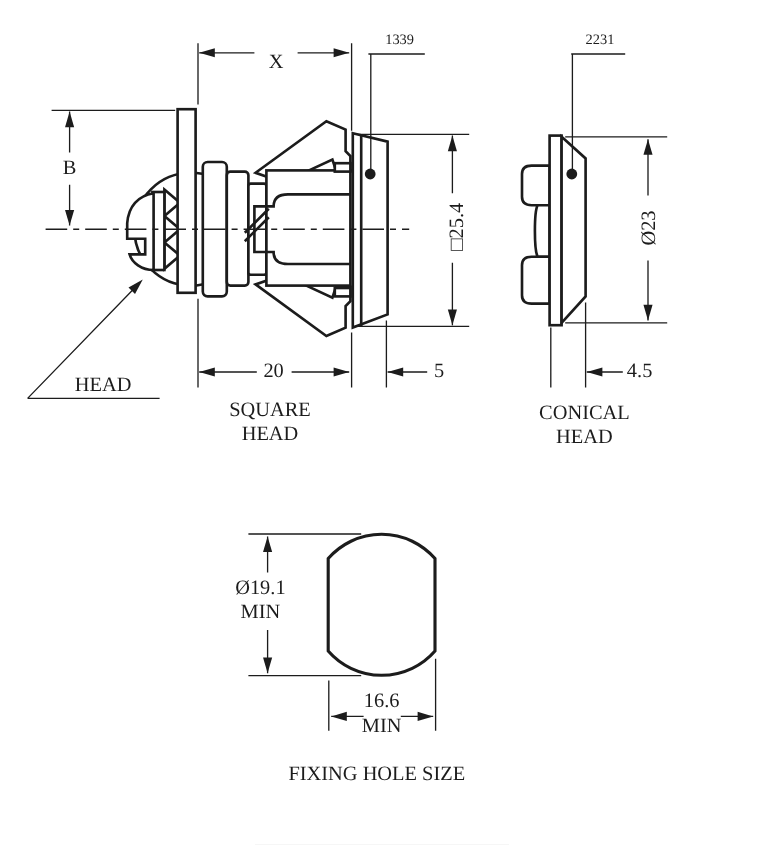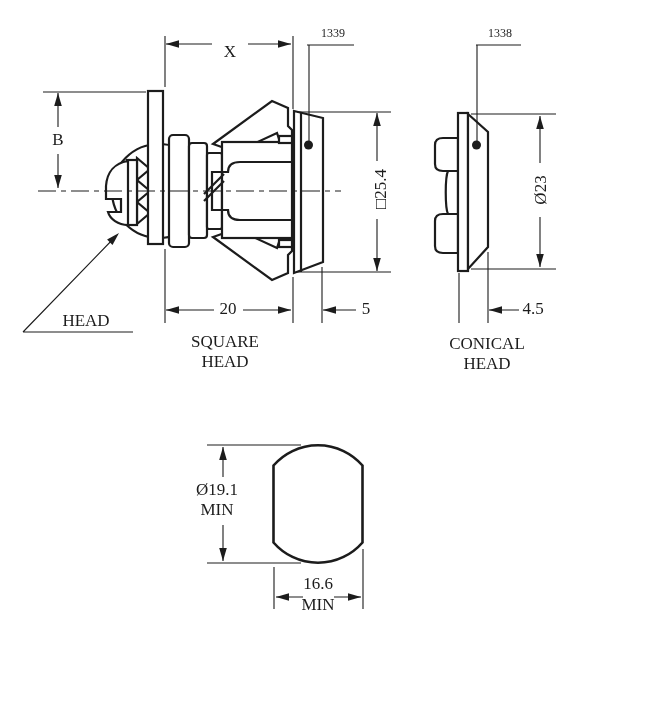--- a/index.html
+++ b/index.html
@@ -118,21 +118,21 @@
       <polygon points="361,597 348,593.2 348,600.8"></polygon>
       <polygon points="119,233 112.5,244.9 107.1,239.5"></polygon>
     </g>
 
     <circle class="dot" cx="308.5" cy="145" r="4.5"></circle>
     <circle class="dot" cx="476.5" cy="145" r="4.5"></circle>
   </svg>
 
   <div class="lbl" style="left:230px; top:52px;">X</div>
   <div class="lbl sm" style="left:333px; top:33px;">1339</div>
-  <div class="lbl sm" style="left:500px; top:33px;">1338</div>
+  <div class="lbl sm" style="left:500px; top:33px;">2231</div>
   <div class="lbl" style="left:58px;  top:140px;">B</div>
   <div class="lbl rot" style="left:381px; top:189px;">□25.4</div>
   <div class="lbl rot" style="left:541px; top:190px;">Ø23</div>
   <div class="lbl" style="left:228px; top:309px;">20</div>
   <div class="lbl" style="left:366px; top:309px;">5</div>
   <div class="lbl" style="left:533px; top:309px;">4.5</div>
   <div class="lbl" style="left:86px;  top:321px;">HEAD</div>
 
   <div class="lbl" style="left:225px; top:352px;">
     <div>SQUARE</div>
@@ -145,14 +145,15 @@
   </div>
 
   <div class="lbl" style="left:217px; top:500px;">
     <div>Ø19.1</div>
     <div>MIN</div>
   </div>
 
   <div class="lbl" style="left:318px; top:584px;">16.6</div>
   <div class="lbl" style="left:318px; top:605px;">MIN</div>
 
+  <div class="lbl" style="left:314px; top:645px;">FIXING HOLE SIZE</div>
 
 </div>
 
 </body></html>

